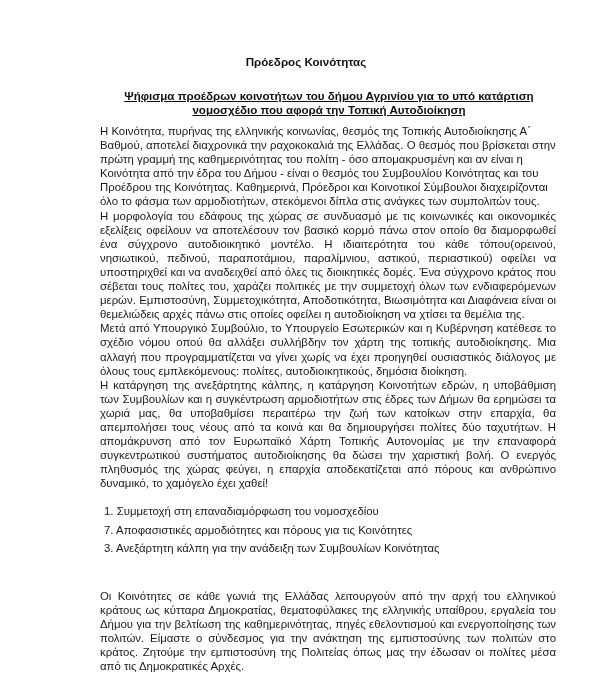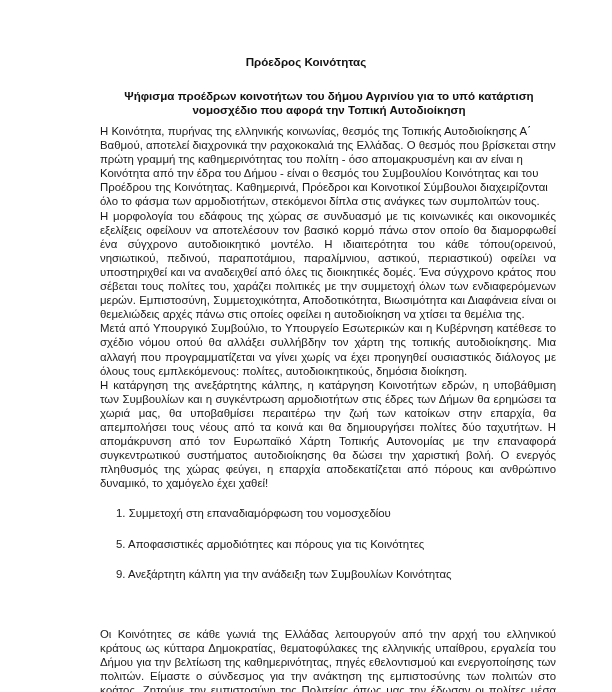--- a/index.html
+++ b/index.html
@@ -32,20 +32,21 @@
     line-height: 14px;
     color: #111;
   }
   .heading.presenter {
     top: 55px;
   }
   .heading.doc-title {
     top: 89px;
     left: 100px;
     width: 458px;
+    text-decoration: underline;
   }
   .body-text {
     position: absolute;
     left: 100px;
     width: 456px;
     top: 124px;
     font-size: 11.4px;
     line-height: 14.1px;
     color: #1a1a1a;
   }
@@ -57,21 +58,21 @@
   }
   .left {
     text-align: left;
   }
   .req-list {
     list-style: none;
     margin: 14px 0 0 0;
     padding: 0;
   }
   .req-list li {
-    margin: 16px;
+    margin: 4px;
   }
   .spacer {
     height: 14px;
   }
   .spacer-lg {
     height: 16px;
   }
 </style>
 </head>
 <body>
@@ -81,22 +82,22 @@
   <div class="heading doc-title">Ψήφισμα προέδρων κοινοτήτων του δήμου Αγρινίου για το υπό κατάρτιση νομοσχέδιο που αφορά την Τοπική Αυτοδιοίκηση</div>
 
   <div class="body-text">
     <p class="left">Η Κοινότητα, πυρήνας της ελληνικής κοινωνίας, θεσμός της Τοπικής Αυτοδιοίκησης Α΄ Βαθμού, αποτελεί διαχρονικά την ραχοκοκαλιά της Ελλάδας. Ο θεσμός που βρίσκεται στην πρώτη γραμμή της καθημερινότητας του πολίτη - όσο απομακρυσμένη και αν είναι η Κοινότητα από την έδρα του Δήμου - είναι ο θεσμός του Συμβουλίου Κοινότητας και του Προέδρου της Κοινότητας. Καθημερινά, Πρόεδροι και Κοινοτικοί Σύμβουλοι διαχειρίζονται όλο το φάσμα των αρμοδιοτήτων, στεκόμενοι δίπλα στις ανάγκες των συμπολιτών τους.</p>
     <p class="justify">Η μορφολογία του εδάφους της χώρας σε συνδυασμό με τις κοινωνικές και οικονομικές εξελίξεις οφείλουν να αποτελέσουν τον βασικό κορμό πάνω στον οποίο θα διαμορφωθεί ένα σύγχρονο αυτοδιοικητικό μοντέλο. Η ιδιαιτερότητα του κάθε τόπου(ορεινού, νησιωτικού, πεδινού, παραποτάμιου, παραλίμνιου, αστικού, περιαστικού) οφείλει να υποστηριχθεί και να αναδειχθεί από όλες τις διοικητικές δομές. Ένα σύγχρονο κράτος που σέβεται τους πολίτες του, χαράζει πολιτικές με την συμμετοχή όλων των ενδιαφερόμενων μερών. Εμπιστοσύνη, Συμμετοχικότητα, Αποδοτικότητα, Βιωσιμότητα και Διαφάνεια είναι οι θεμελιώδεις αρχές πάνω στις οποίες οφείλει η αυτοδιοίκηση να χτίσει τα θεμέλια της.</p>
     <p class="justify">Μετά από  Υπουργικό Συμβούλιο, το Υπουργείο Εσωτερικών και η Κυβέρνηση κατέθεσε το σχέδιο νόμου οπού θα αλλάξει συλλήβδην τον χάρτη της τοπικής αυτοδιοίκησης. Μια αλλαγή που προγραμματίζεται να γίνει χωρίς να έχει προηγηθεί ουσιαστικός διάλογος με όλους τους εμπλεκόμενους: πολίτες, αυτοδιοικητικούς, δημόσια διοίκηση.</p>
     <p class="justify">Η κατάργηση της ανεξάρτητης κάλπης, η κατάργηση Κοινοτήτων εδρών, η υποβάθμιση των Συμβουλίων και η συγκέντρωση αρμοδιοτήτων στις έδρες των Δήμων θα ερημώσει τα χωριά μας, θα υποβαθμίσει περαιτέρω την ζωή των κατοίκων στην επαρχία, θα απεμπολήσει τους νέους από τα κοινά και θα δημιουργήσει πολίτες δύο ταχυτήτων. Η απομάκρυνση από τον Ευρωπαϊκό Χάρτη Τοπικής Αυτονομίας με την επαναφορά συγκεντρωτικού συστήματος αυτοδιοίκησης θα δώσει την χαριστική βολή. Ο ενεργός πληθυσμός της χώρας φεύγει, η επαρχία αποδεκατίζεται από πόρους και ανθρώπινο δυναμικό, το χαμόγελο έχει χαθεί!</p>
 
     <ul class="req-list">
       <li>1. Συμμετοχή στη επαναδιαμόρφωση του νομοσχεδίου</li>
-      <li>5. Αποφασιστικές αρμοδιότητες και πόρους για τις Κοινότητες</li>
-      <li>9. Ανεξάρτητη κάλπη για την ανάδειξη των Συμβουλίων Κοινότητας</li>
+      <li>7. Αποφασιστικές αρμοδιότητες και πόρους για τις Κοινότητες</li>
+      <li>3. Ανεξάρτητη κάλπη για την ανάδειξη των Συμβουλίων Κοινότητας</li>
     </ul>
 
     <div class="spacer-lg"></div>
     <div class="spacer"></div>
 
     <p class="justify">Οι Κοινότητες σε κάθε γωνιά της Ελλάδας λειτουργούν από την αρχή του ελληνικού κράτους ως κύτταρα Δημοκρατίας, θεματοφύλακες της ελληνικής υπαίθρου, εργαλεία του Δήμου για την βελτίωση της καθημερινότητας, πηγές εθελοντισμού και ενεργοποίησης των πολιτών. Είμαστε ο σύνδεσμος για την ανάκτηση της εμπιστοσύνης των πολιτών στο κράτος. Ζητούμε την εμπιστοσύνη της Πολιτείας όπως μας την έδωσαν οι πολίτες μέσα από τις Δημοκρατικές Αρχές.</p>
   </div>
 </div>
 
 </body></html>

